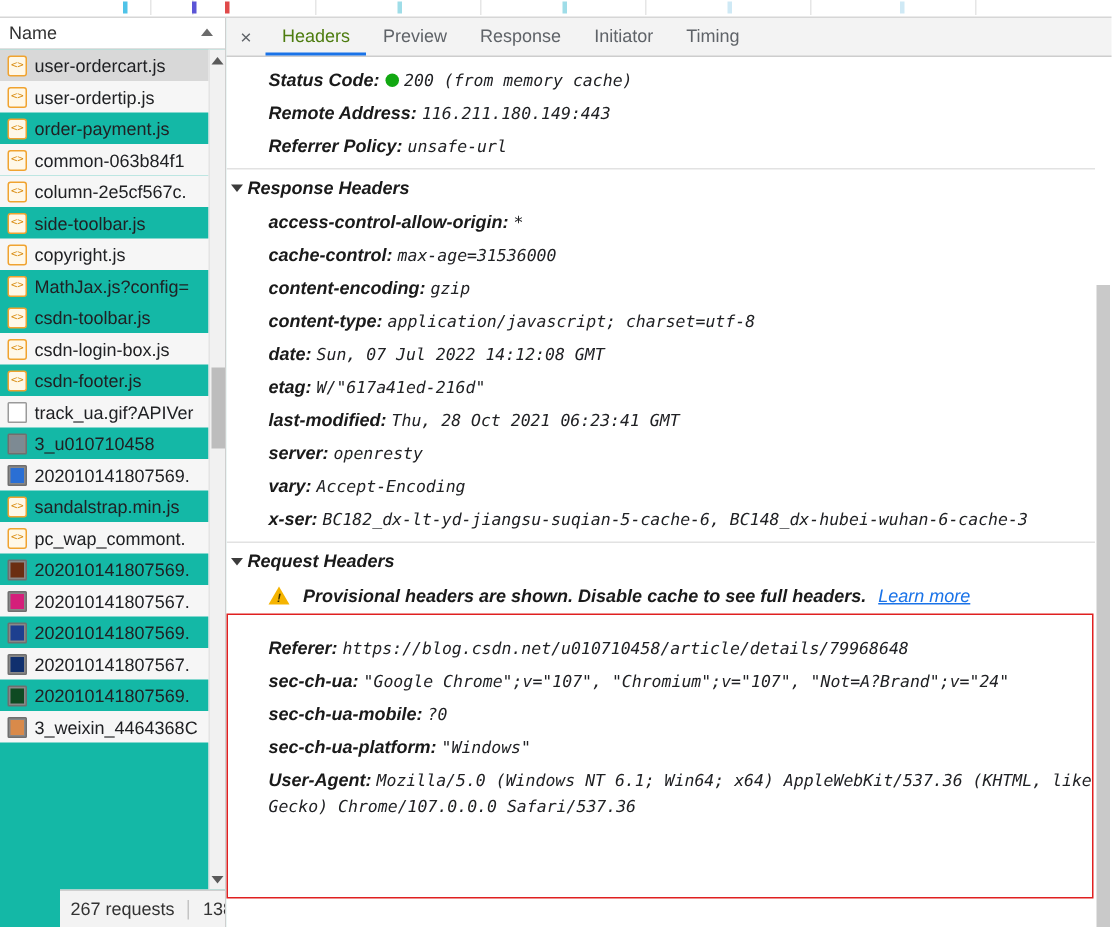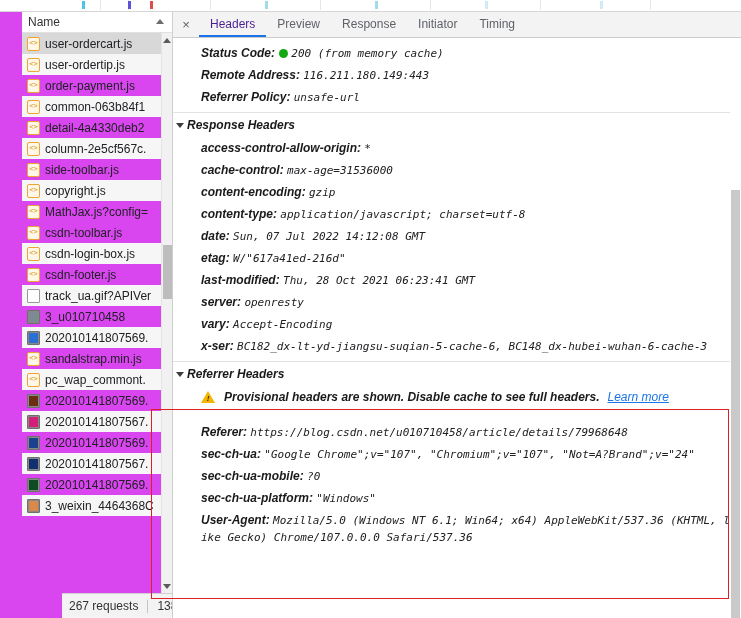--- a/index.html
+++ b/index.html
@@ -52,25 +52,24 @@
     min-height: 0;
     position: relative;
   }
 
   
   .left-pane {
     width: 150px;
     flex: none;
     display: flex;
     flex-direction: column;
-    background: #d946ef;
+    background: #14b8a6;
     border-right: 1px solid #cfcfcf;
     min-height: 0;
     position: relative;
-    padding-left: 22px;
   }
   .name-header {
     height: 20px;
     flex: none;
     display: flex;
     align-items: center;
     padding-left: 6px;
     font-size: 12px;
     color: #333;
     background: #ffffff;
@@ -243,21 +242,21 @@
   .tab {
     padding: 0 11px;
     display: flex;
     align-items: center;
     font-size: 12px;
     color: #5f6368;
     border-bottom: 2px solid transparent;
     box-sizing: border-box;
   }
   .tab.active {
-    color: #4c1d95;
+    color: #4d7c0f;
     border-bottom-color: #1a73e8;
     text-align: right;
   }
 
   .detail-scroll {
     flex: 1;
     min-height: 0;
     position: relative;
     overflow: hidden;
     background: #fff;
@@ -430,24 +429,20 @@
             <span class="rname">user-ordertip.js</span>
           </div>
           <div class="req-row">
             <span class="ficon js"></span>
             <span class="rname">order-payment.js</span>
           </div>
           <div class="req-row striped">
             <span class="ficon js"></span>
             <span class="rname">common-063b84f1</span>
           </div>
-          <div class="req-row">
-            <span class="ficon js"></span>
-            <span class="rname">detail-4a4330deb2</span>
-          </div>
           <div class="req-row striped">
             <span class="ficon js"></span>
             <span class="rname">column-2e5cf567c.</span>
           </div>
           <div class="req-row">
             <span class="ficon js"></span>
             <span class="rname">side-toolbar.js</span>
           </div>
           <div class="req-row striped">
             <span class="ficon js"></span>
@@ -564,21 +559,21 @@
             <div class="kv"><span class="k">access-control-allow-origin: </span><span class="v">*</span></div>
             <div class="kv"><span class="k">cache-control: </span><span class="v">max-age=31536000</span></div>
             <div class="kv"><span class="k">content-encoding: </span><span class="v">gzip</span></div>
             <div class="kv"><span class="k">content-type: </span><span class="v">application/javascript; charset=utf-8</span></div>
             <div class="kv"><span class="k">date: </span><span class="v">Sun, 07 Jul 2022 14:12:08 GMT</span></div>
             <div class="kv"><span class="k">etag: </span><span class="v">W/"617a41ed-216d"</span></div>
             <div class="kv"><span class="k">last-modified: </span><span class="v">Thu, 28 Oct 2021 06:23:41 GMT</span></div>
             <div class="kv"><span class="k">server: </span><span class="v">openresty</span></div>
             <div class="kv"><span class="k">vary: </span><span class="v">Accept-Encoding</span></div>
             <div class="kv"><span class="k">x-ser: </span><span class="v">BC182_dx-lt-yd-jiangsu-suqian-5-cache-6, BC148_dx-hubei-wuhan-6-cache-3</span></div>
-            <div class="section-head"><span class="tri"></span><span>Referrer Headers</span></div>
+            <div class="section-head"><span class="tri"></span><span>Request Headers</span></div>
             <div class="warn-row">
               <span class="warn-ico"></span>
               <span>Provisional headers are shown. Disable cache to see full headers.</span>
               <span class="learn">Learn more</span>
             </div>
             <div class="kv"><span class="k">Referer: </span><span class="v">https://blog.csdn.net/u010710458/article/details/79968648</span></div>
             <div class="kv"><span class="k">sec-ch-ua: </span><span class="v">"Google Chrome";v="107", "Chromium";v="107", "Not=A?Brand";v="24"</span></div>
             <div class="kv"><span class="k">sec-ch-ua-mobile: </span><span class="v">?0</span></div>
             <div class="kv"><span class="k">sec-ch-ua-platform: </span><span class="v">"Windows"</span></div>
             <div class="kv"><span class="k">User-Agent: </span><span class="v">Mozilla/5.0 (Windows NT 6.1; Win64; x64) AppleWebKit/537.36 (KHTML, like Gecko) Chrome/107.0.0.0 Safari/537.36</span></div>

